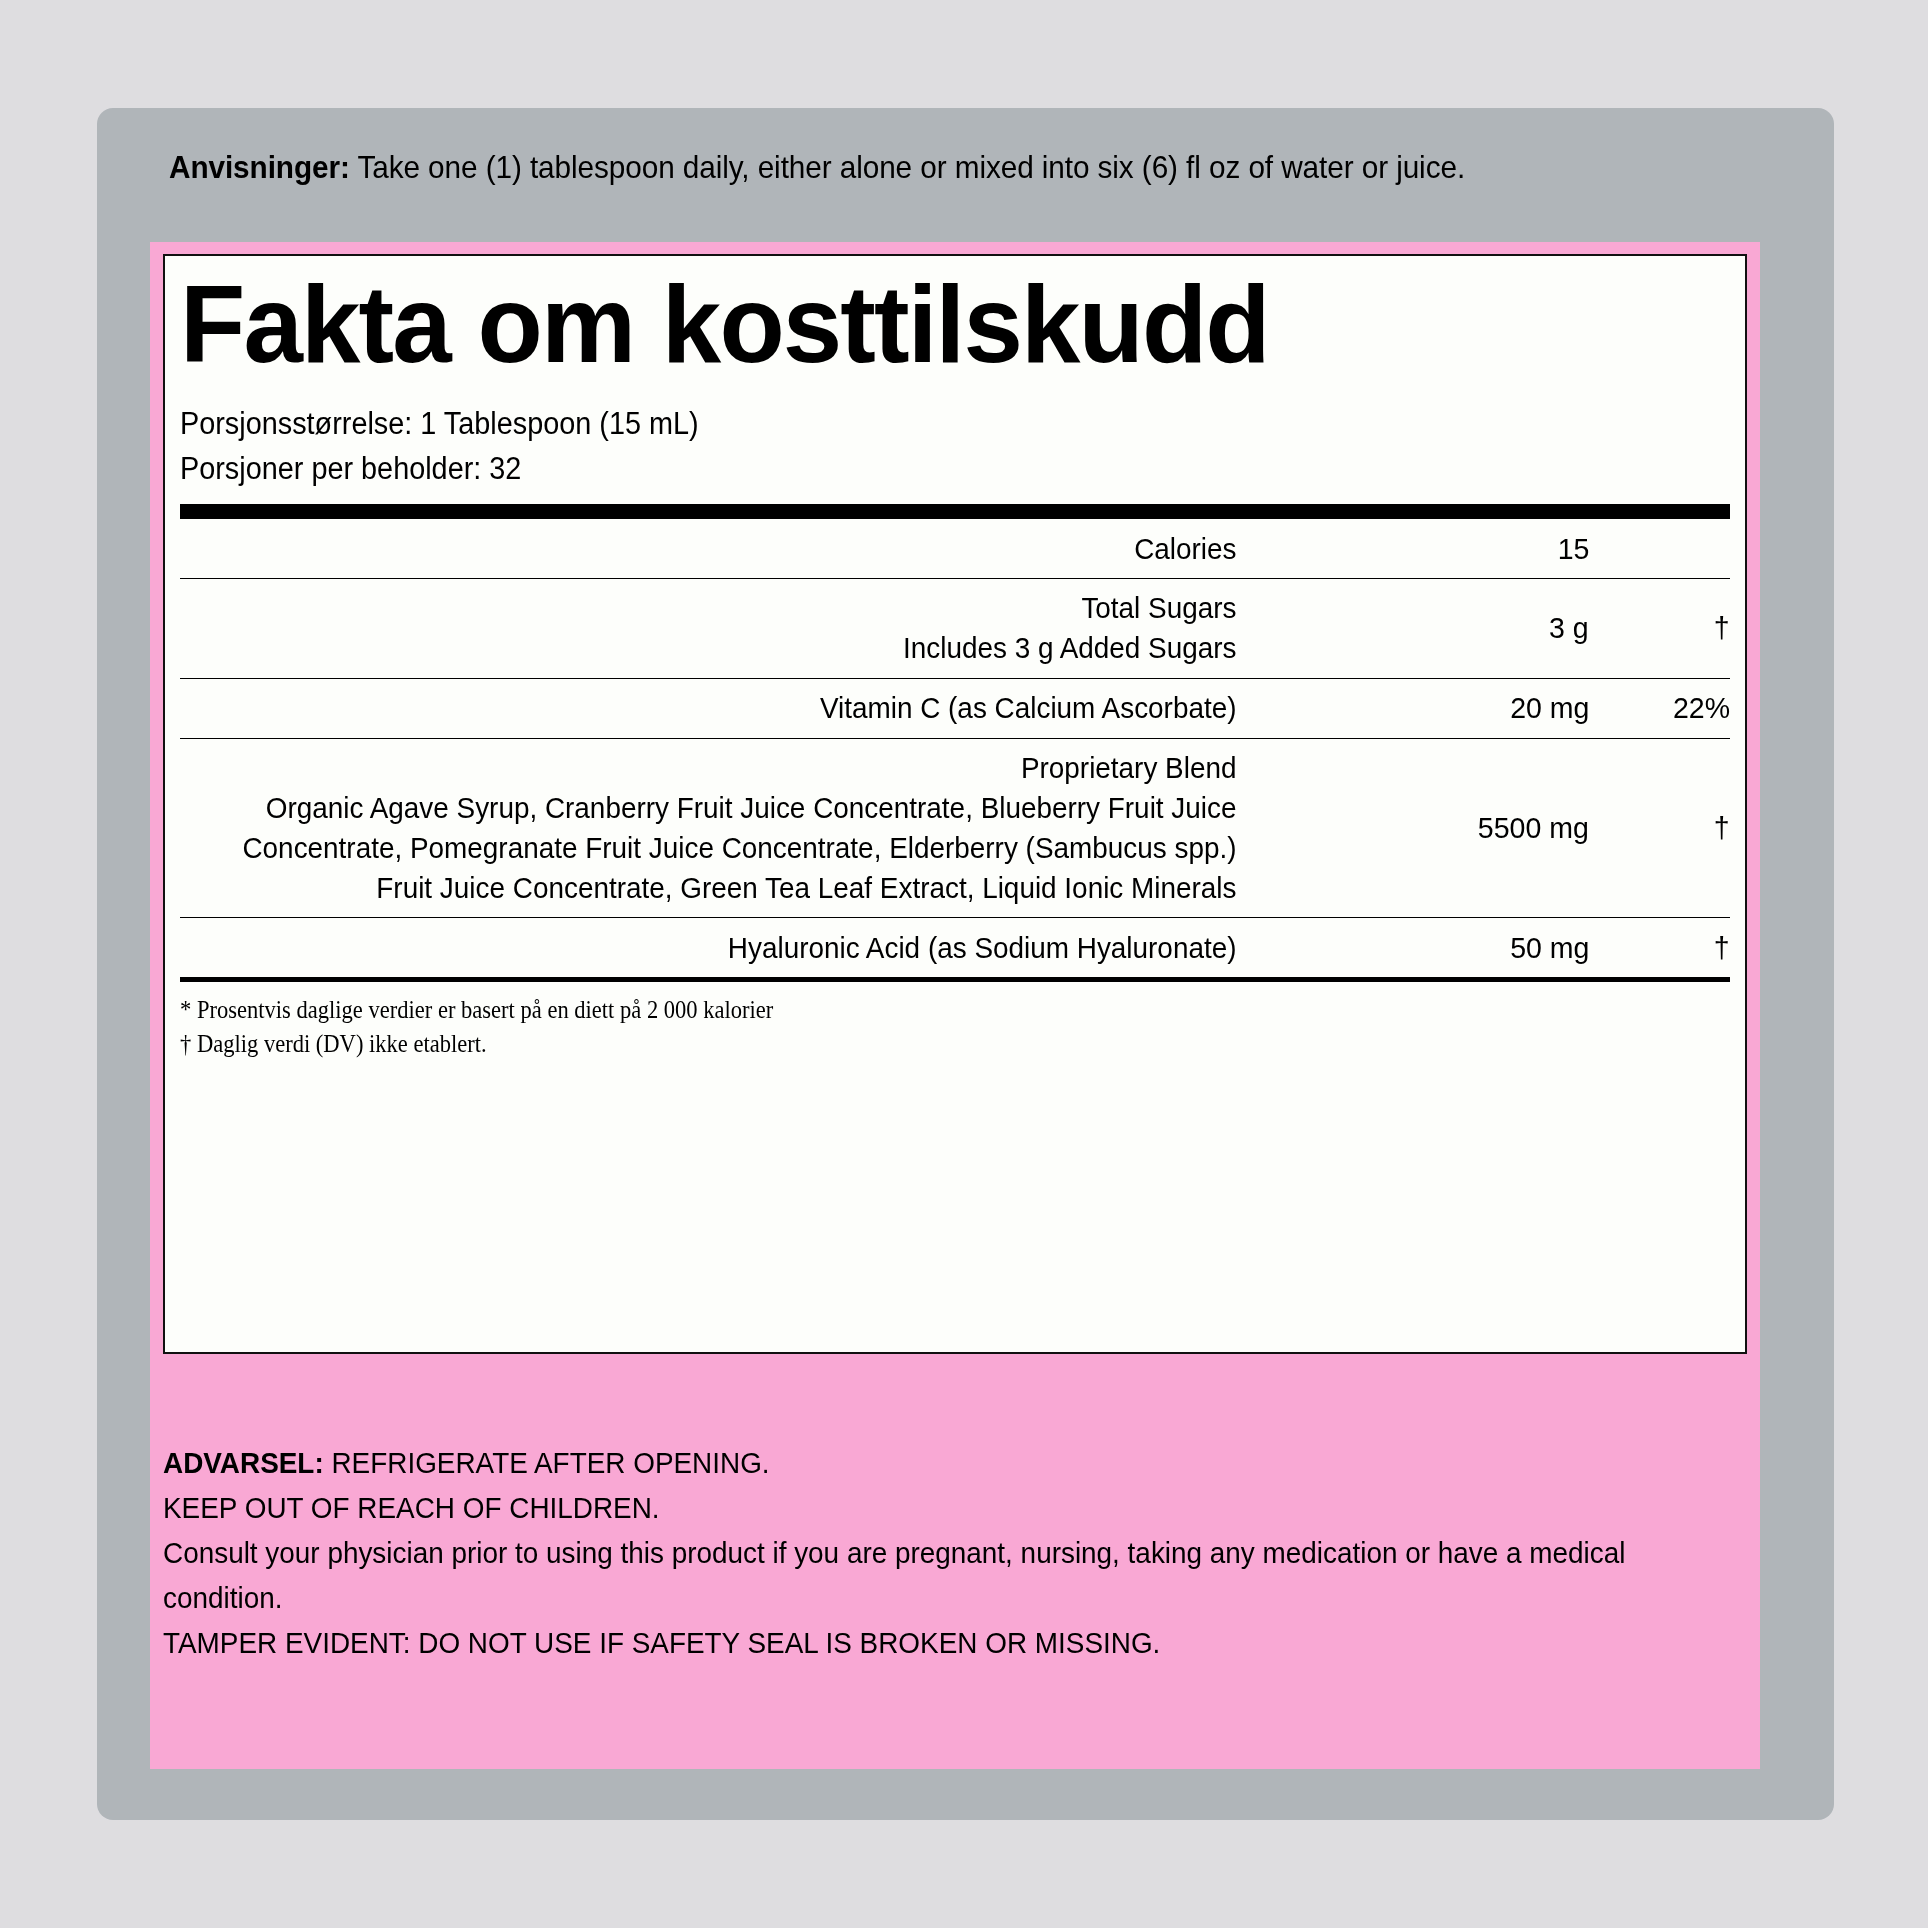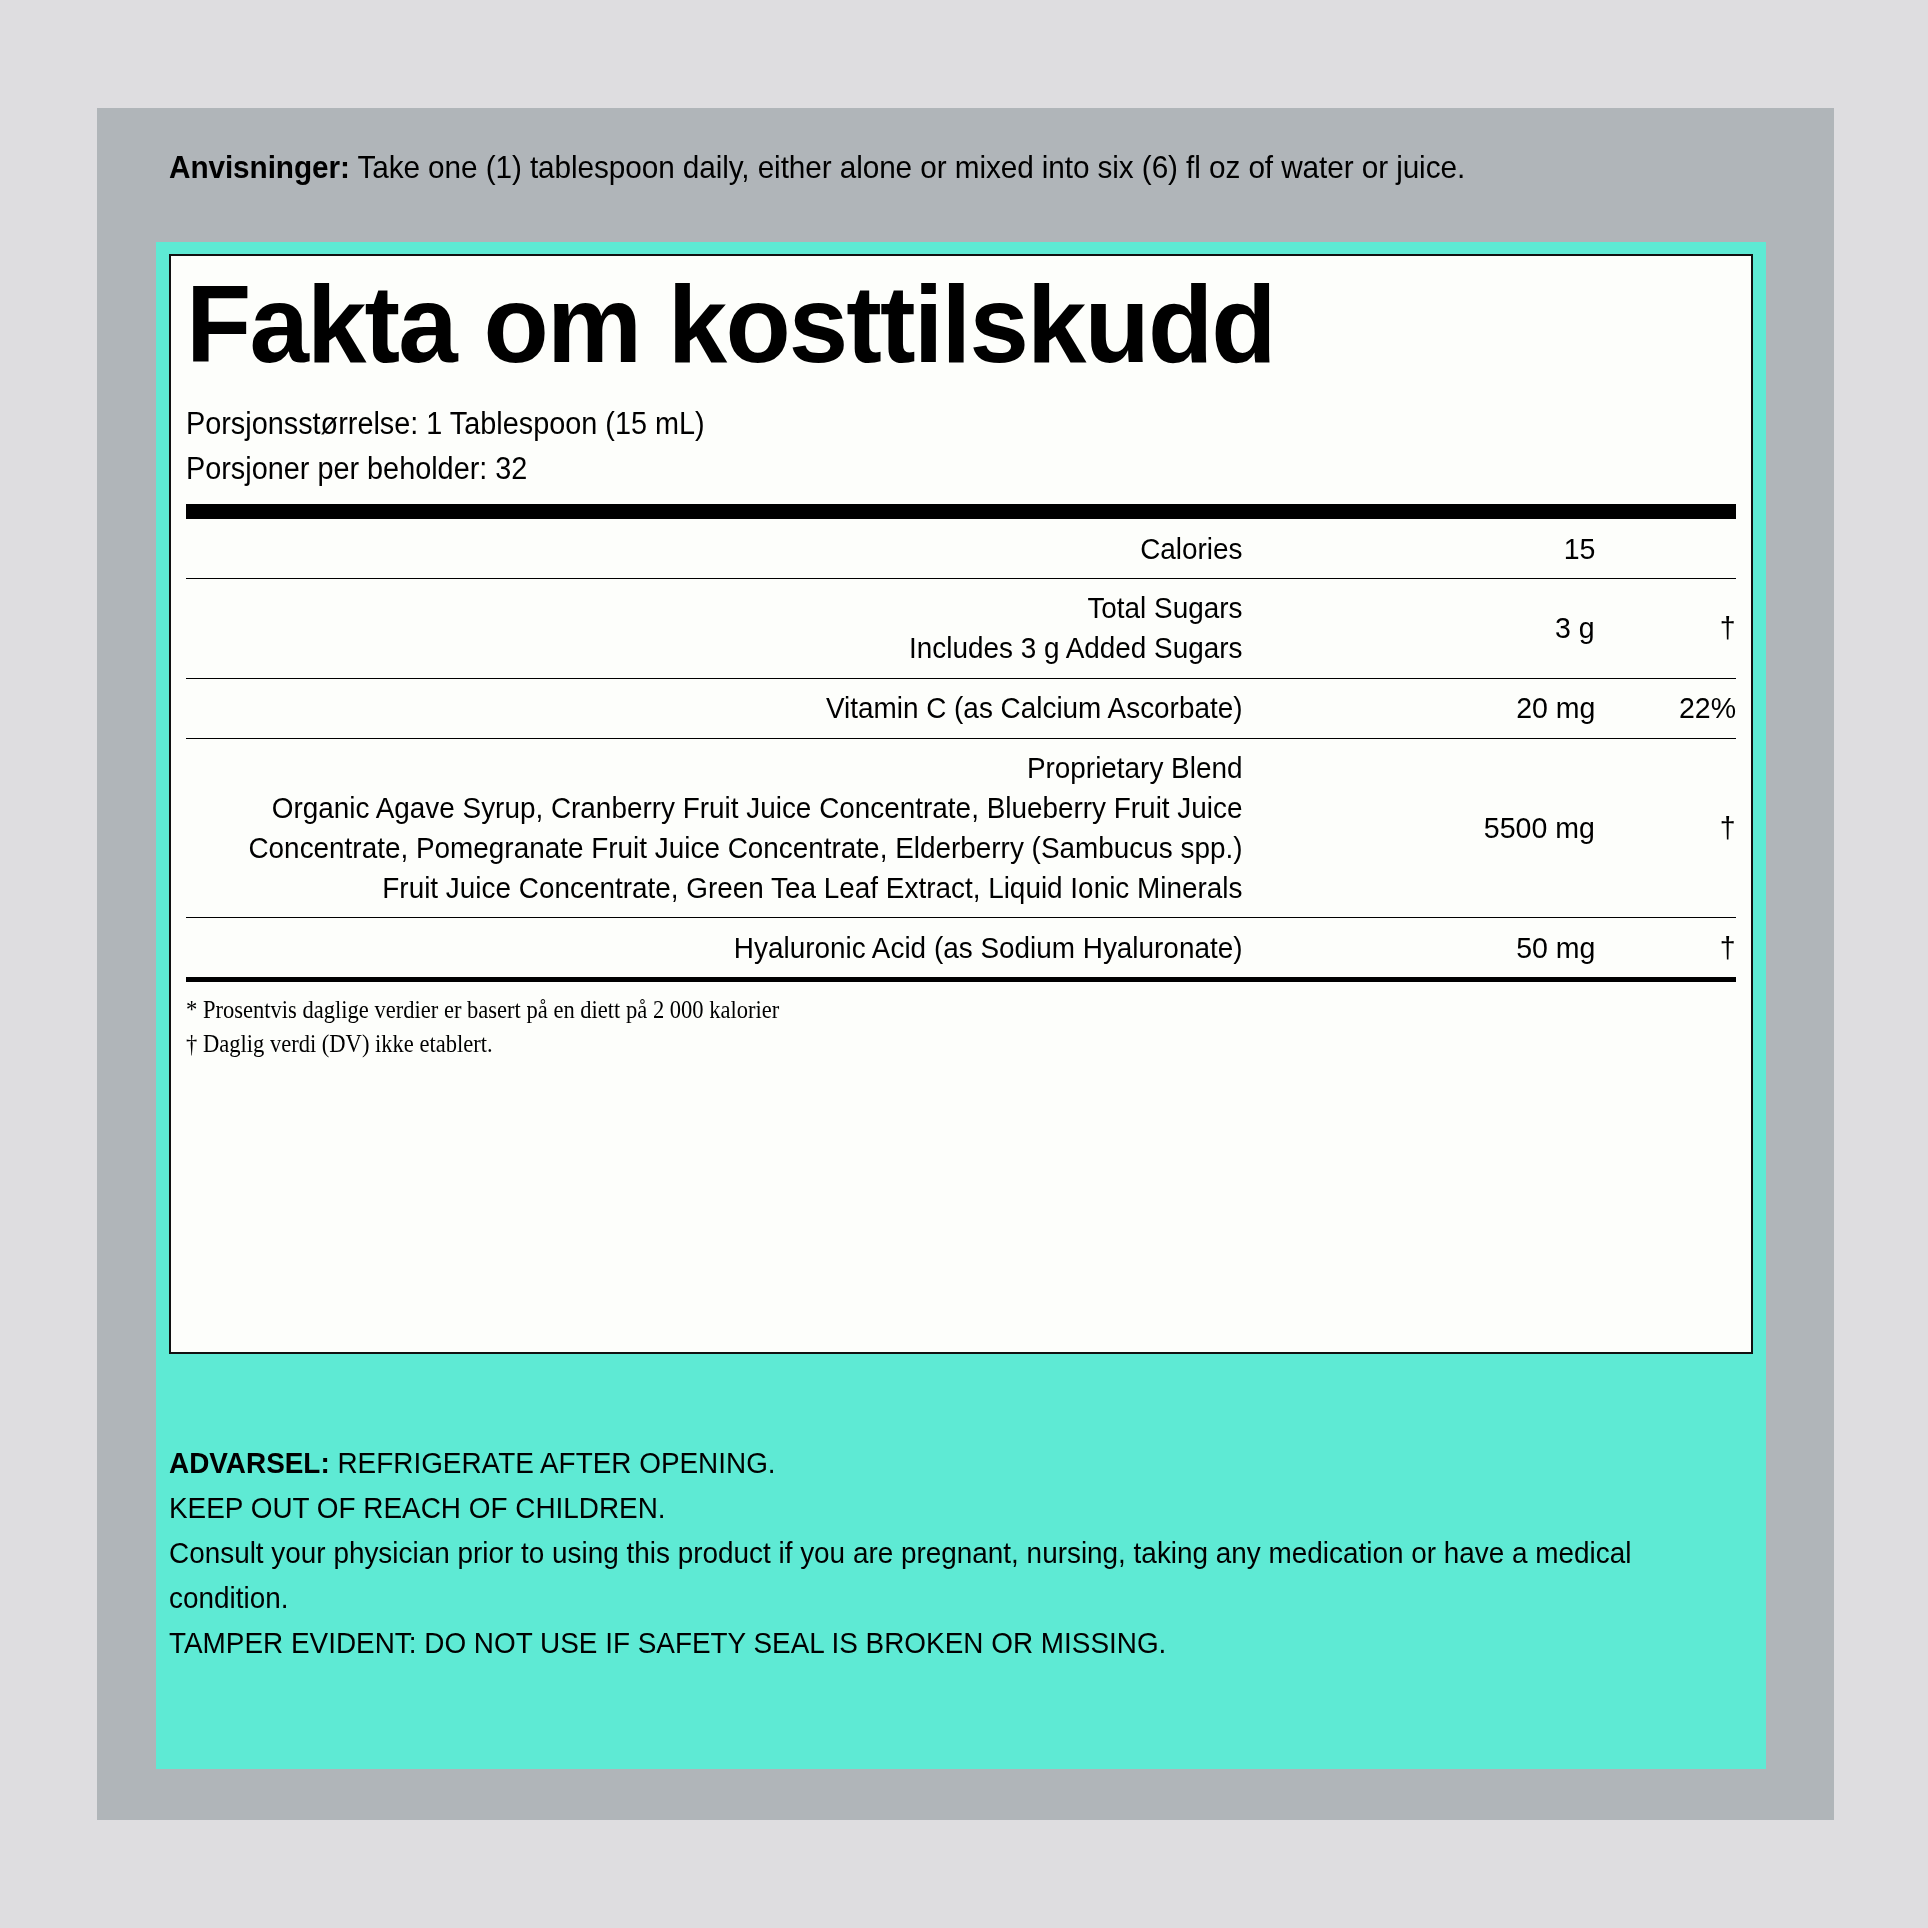--- a/index.html
+++ b/index.html
@@ -16,20 +16,21 @@
 
   
   #gray-panel {
     position: absolute;
     left: 97px;
     top: 108px;
     width: 1737px;
     height: 1712px;
     background: #b0b5b9;
     box-sizing: border-box;
+    border-radius: 16px;
   }
 
   
   #directions {
     position: absolute;
     left: 72px;
     top: 40px;
     width: 1601px;
     font-size: 32px;
     line-height: 38px;
@@ -38,25 +39,25 @@
     transform: scaleX(0.93);
     transform-origin: left top;
   }
   #directions .lbl {
     font-weight: bold;
   }
 
   
   #white-card {
     position: absolute;
-    left: 59px;
+    left: 53px;
     top: 134px;
     width: 1610px;
     height: 1527px;
-    background: #5eead4;
+    background: #f9a8d4;
     box-sizing: border-box;
   }
 
   
   #facts-box {
     position: absolute;
     left: 13px;
     top: 12.2px;
     width: 1584px;
     height: 1100px;

